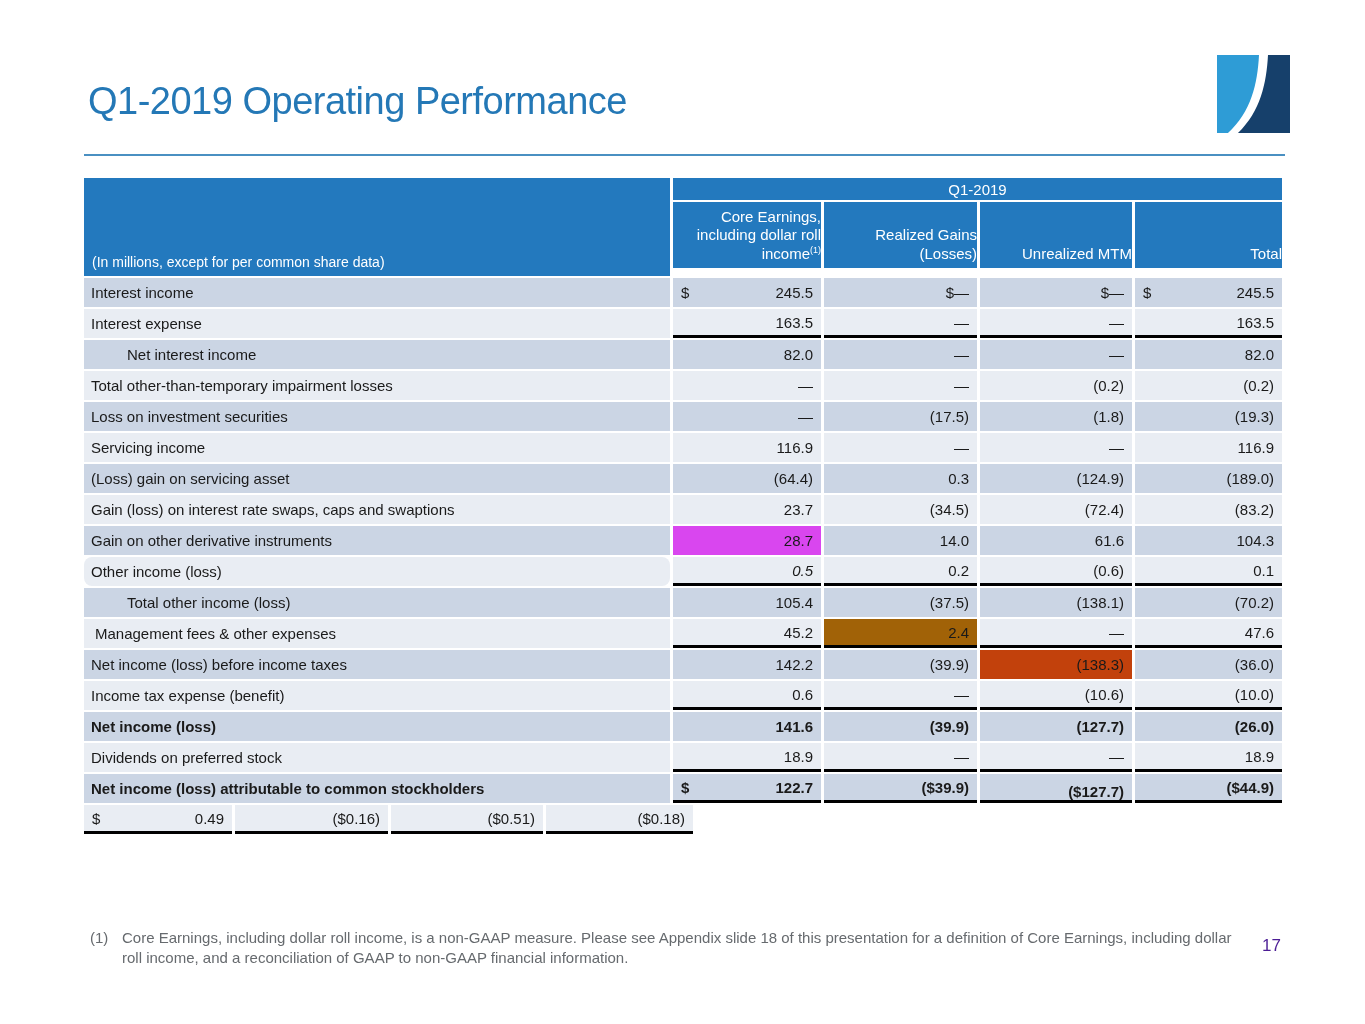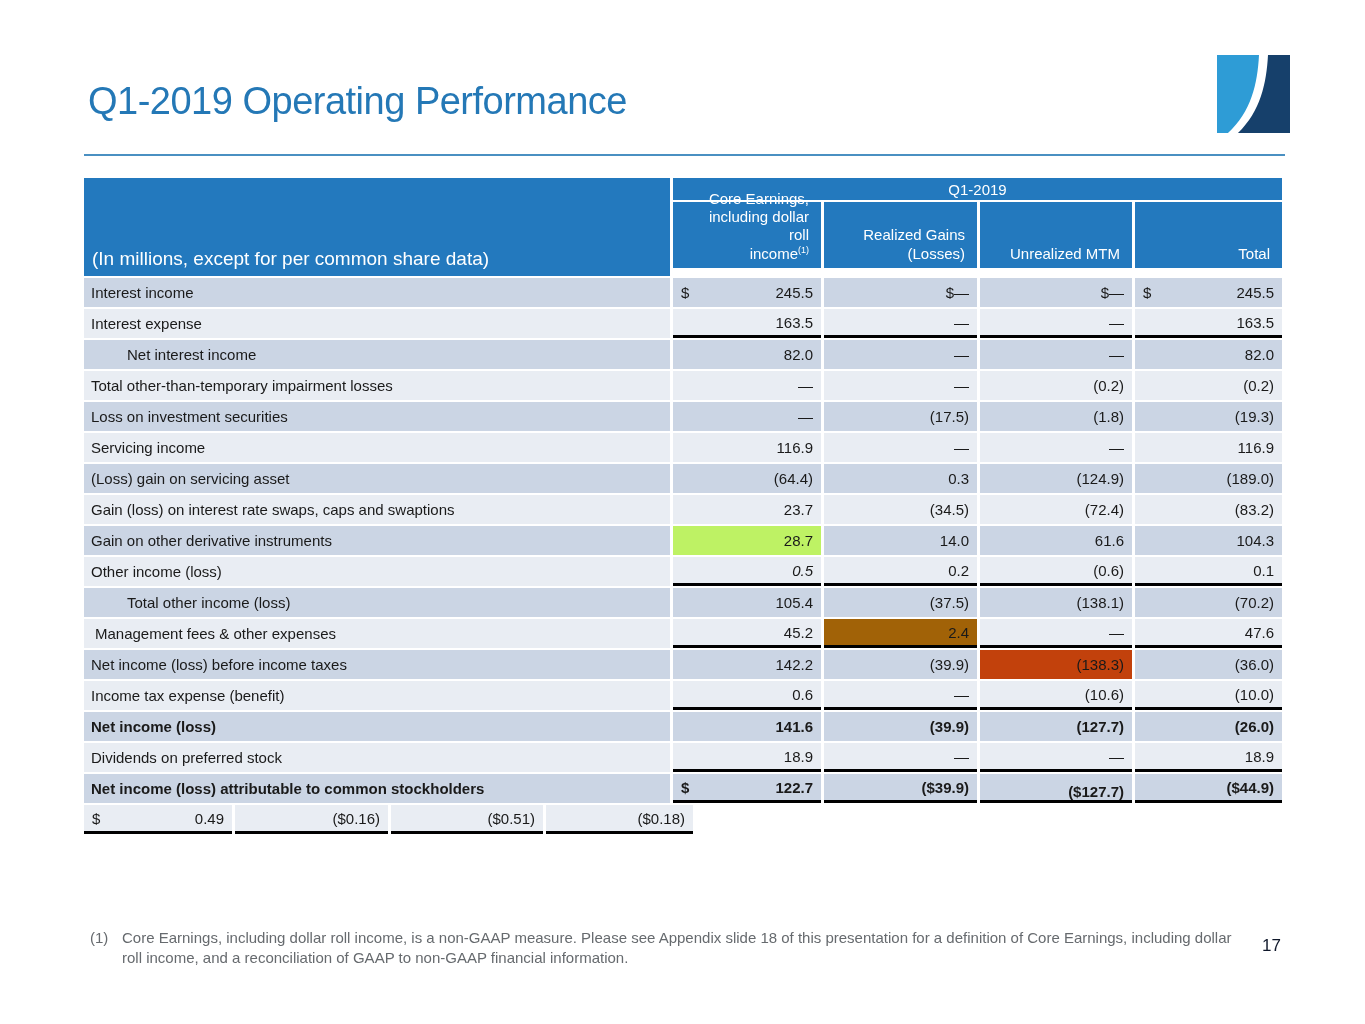--- a/index.html
+++ b/index.html
@@ -17,31 +17,31 @@
     position:absolute;left:84px;top:154px;width:1201px;height:2px;background:#4A90C2;
   }
   
   .logo{position:absolute;left:1217px;top:55px;width:73px;height:78px;}
   
   .tbl{position:absolute;left:84px;top:178px;width:1198px;font-size:15px;color:#1a1a1a;}
   .hdr{display:flex;gap:3px;margin-bottom:2px;}
   .hdr-label{
     width:586px;height:98px;box-sizing:border-box;
     display:flex;align-items:flex-end;padding:6px 8px;
-    color:#ffffff;font-size:19px;
+    color:#ffffff;font-size:14px;
   }
   .hdr-right{flex:1;display:flex;flex-direction:column;gap:2px;}
   .hdr-group{
     height:22px;display:flex;align-items:center;justify-content:center;
     color:#ffffff;font-size:15px;
   }
   .hdr-cols{display:flex;gap:3px;height:66px;}
   .hcell{
     box-sizing:border-box;display:flex;flex-direction:column;justify-content:flex-end;
-    align-items:flex-end;text-align:right;padding:5px 12px;color:#ffffff;
+    align-items:flex-end;text-align:right;padding:5px 0;color:#ffffff;
     font-size:15px;line-height:1.22;
   }
   .hcell sup{font-size:9px;line-height:0;}
   .w2{width:148px;} .w3{width:153px;} .w4{width:152px;} .w5{width:147px;}
   .rows .trow{display:flex;gap:3px;height:29px;margin-bottom:2px;}
   .trow.bold{font-weight:700;}
   .cell{box-sizing:border-box;display:flex;align-items:center;}
   .lbl{width:586px;padding-left:7px;}
   .lbl.ind1{padding-left:43px;}
   .lbl.ind05{padding-left:11px;}
@@ -49,21 +49,21 @@
   .num.has-d{justify-content:space-between;}
   .rule .num{border-bottom:3px solid #000000;}
   
   .footnote{
     position:absolute;left:90px;top:928px;width:1148px;display:flex;
     color:#666a6e;font-size:15px;line-height:1.32;
   }
   .fn-marker{width:32px;flex:none;}
   .fn-text{flex:1;}
   .page-num{
-    position:absolute;left:1262px;top:936px;color:#0f172a;font-size:17px;
+    position:absolute;left:1262px;top:936px;color:#4c1d95;font-size:17px;
   }
 </style>
 </head>
 <body>
 
 <div class="slide-title">Q1-2019 Operating Performance</div>
 <div class="title-divider"></div>
 
 <svg class="logo" viewBox="0 0 73 78" aria-hidden="true">
   <rect id="logo-base" x="0" y="0" width="73" height="78" fill="#2E9CD6"></rect>
@@ -213,35 +213,35 @@
         </div>
         <div class="cell num w4" style="background: rgb(233, 237, 243);">
           <span>(72.4)</span>
         </div>
         <div class="cell num w5" style="background: rgb(233, 237, 243);">
           <span>(83.2)</span>
         </div>
       </div>
       <div class="trow">
         <div class="cell lbl" style="background: rgb(203, 213, 228);">Gain on other derivative instruments</div>
-        <div class="cell num w2" style="background: #bef264; text-align: right;">
+        <div class="cell num w2" style="background: #d946ef; text-align: right;">
           <span>28.7</span>
         </div>
         <div class="cell num w3" style="background: rgb(203, 213, 228);">
           <span>14.0</span>
         </div>
         <div class="cell num w4" style="background: rgb(203, 213, 228);">
           <span>61.6</span>
         </div>
         <div class="cell num w5" style="background: rgb(203, 213, 228);">
           <span>104.3</span>
         </div>
       </div>
       <div class="trow rule">
-        <div class="cell lbl" style="background: rgb(233, 237, 243);">Other income (loss)</div>
+        <div class="cell lbl" style="background: rgb(233, 237, 243); border-radius: 8px;">Other income (loss)</div>
         <div class="cell num w2" style="background: rgb(233, 237, 243); font-style: italic;">
           <span>0.5</span>
         </div>
         <div class="cell num w3" style="background: rgb(233, 237, 243);">
           <span>0.2</span>
         </div>
         <div class="cell num w4" style="background: rgb(233, 237, 243);">
           <span>(0.6)</span>
         </div>
         <div class="cell num w5" style="background: rgb(233, 237, 243);">

